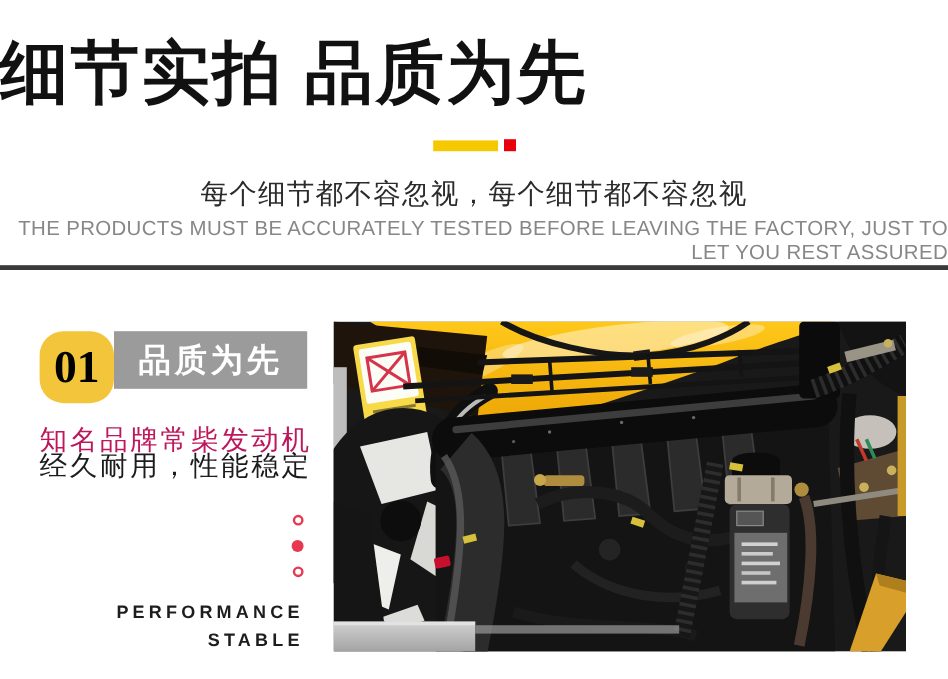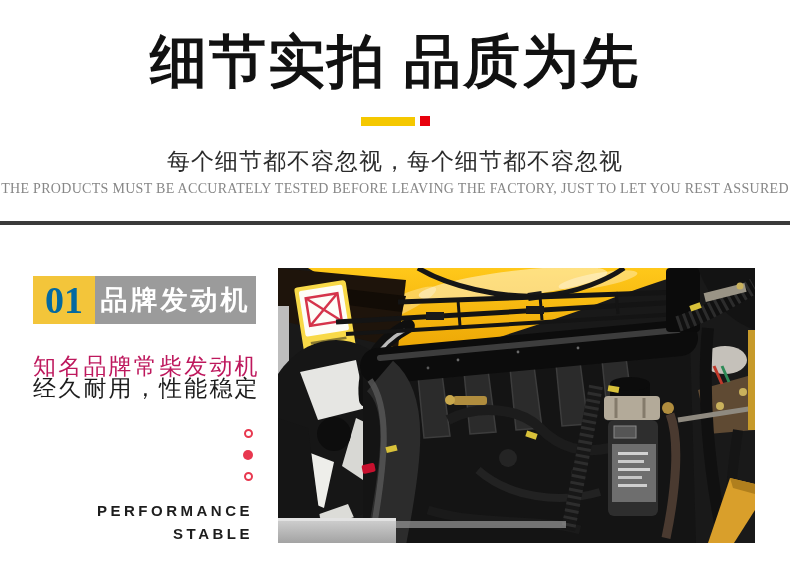--- a/index.html
+++ b/index.html
@@ -1,36 +1,36 @@
 <!DOCTYPE html>
 <html style="--accent_yellow: #F5C800; --accent_red: #E8000D; --badge_yellow: #F3C53A; --badge_gray: #9B9B9B; --dot_red: #E8384F; --hood_yellow: #F7B80C; --divider_gray: #3A3A3A;"><head>
 <meta charset="utf-8">
 <style>
   html,body{margin:0;padding:0;background:#ffffff;}
   .page{position:relative;width:790px;height:566px;background:#fff;overflow:hidden;
         font-family:"Liberation Sans","DejaVu Sans",sans-serif;}
 
-  .title{position:absolute;top:26px;left:0;width:100%;text-align:center;
+  .title{position:absolute;top:26px;left:0;width:100%;text-align:left;
          font-size:57px;font-weight:900;color:#111;letter-spacing:2px;line-height:1.25;}
 
   .decor{position:absolute;top:116px;left:0;width:100%;display:flex;
          justify-content:center;align-items:center;gap:5px;}
   .decor .bar{width:54px;height:9px;background:var(--accent_yellow,#F5C800);}
   .decor .sq{width:10px;height:10px;background:var(--accent_red,#E8000D);}
 
   .subtitle{position:absolute;top:146px;left:0;width:100%;text-align:center;
             font-size:23px;color:#2b2b2b;letter-spacing:1px;}
-  .subtitle-en{position:absolute;top:181px;left:0;width:100%;text-align:center;
-               font-size:14px;color:#878787;letter-spacing:0.3px;font-family:Liberation Serif, serif;}
+  .subtitle-en{position:absolute;top:181px;left:0;width:100%;text-align:right;
+               font-size:17px;color:#878787;letter-spacing:0.3px;}
 
   .divider{position:absolute;top:221px;left:0;width:100%;height:4px;background:#3a3a3a;}
 
-  .badge-num{position:absolute;left:33px;top:276px;width:62px;height:48px;
+  .badge-num{position:absolute;left:33px;top:276px;width:62px;height:60px;
              background:var(--badge_yellow,#F3C53A);display:flex;align-items:center;justify-content:center;
-             font-family:"Liberation Serif","DejaVu Serif",serif;font-size:38px;font-weight:700;color:#0369a1;}
+             font-family:"Liberation Serif","DejaVu Serif",serif;font-size:38px;font-weight:700;color:#000000;border-radius:20px;}
   .badge-label{position:absolute;left:95px;top:276px;width:161px;height:48px;
              background:var(--badge_gray,#9B9B9B);display:flex;align-items:center;justify-content:center;
              font-size:27px;font-weight:700;color:#fff;letter-spacing:3px;}
 
   .desc1{position:absolute;left:33px;top:351px;font-size:23px;color:#be185d;letter-spacing:2.2px;}
   .desc2{position:absolute;left:33px;top:373px;font-size:23px;color:#1c1c1c;letter-spacing:2.2px;}
 
   .dots{position:absolute;left:242px;top:429px;width:12px;display:flex;flex-direction:column;
         align-items:center;}
   .dot-ring{width:5px;height:5px;border:2.5px solid var(--dot_red,#E8384F);border-radius:50%;background:#fff;}
@@ -53,21 +53,21 @@
     <div class="bar"></div>
     <div class="sq"></div>
   </div>
 
   <div class="subtitle">每个细节都不容忽视，每个细节都不容忽视</div>
   <div class="subtitle-en">THE PRODUCTS MUST BE ACCURATELY TESTED BEFORE LEAVING THE FACTORY, JUST TO LET YOU REST ASSURED</div>
 
   <div class="divider"></div>
 
   <div class="badge-num">01</div>
-  <div class="badge-label">品牌发动机</div>
+  <div class="badge-label">品质为先</div>
 
   <div class="desc1">知名品牌常柴发动机</div>
   <div class="desc2">经久耐用，性能稳定</div>
 
   <div class="dots">
     <div class="dot-ring"></div>
     <div class="dot-fill"></div>
     <div class="dot-ring"></div>
   </div>
 

